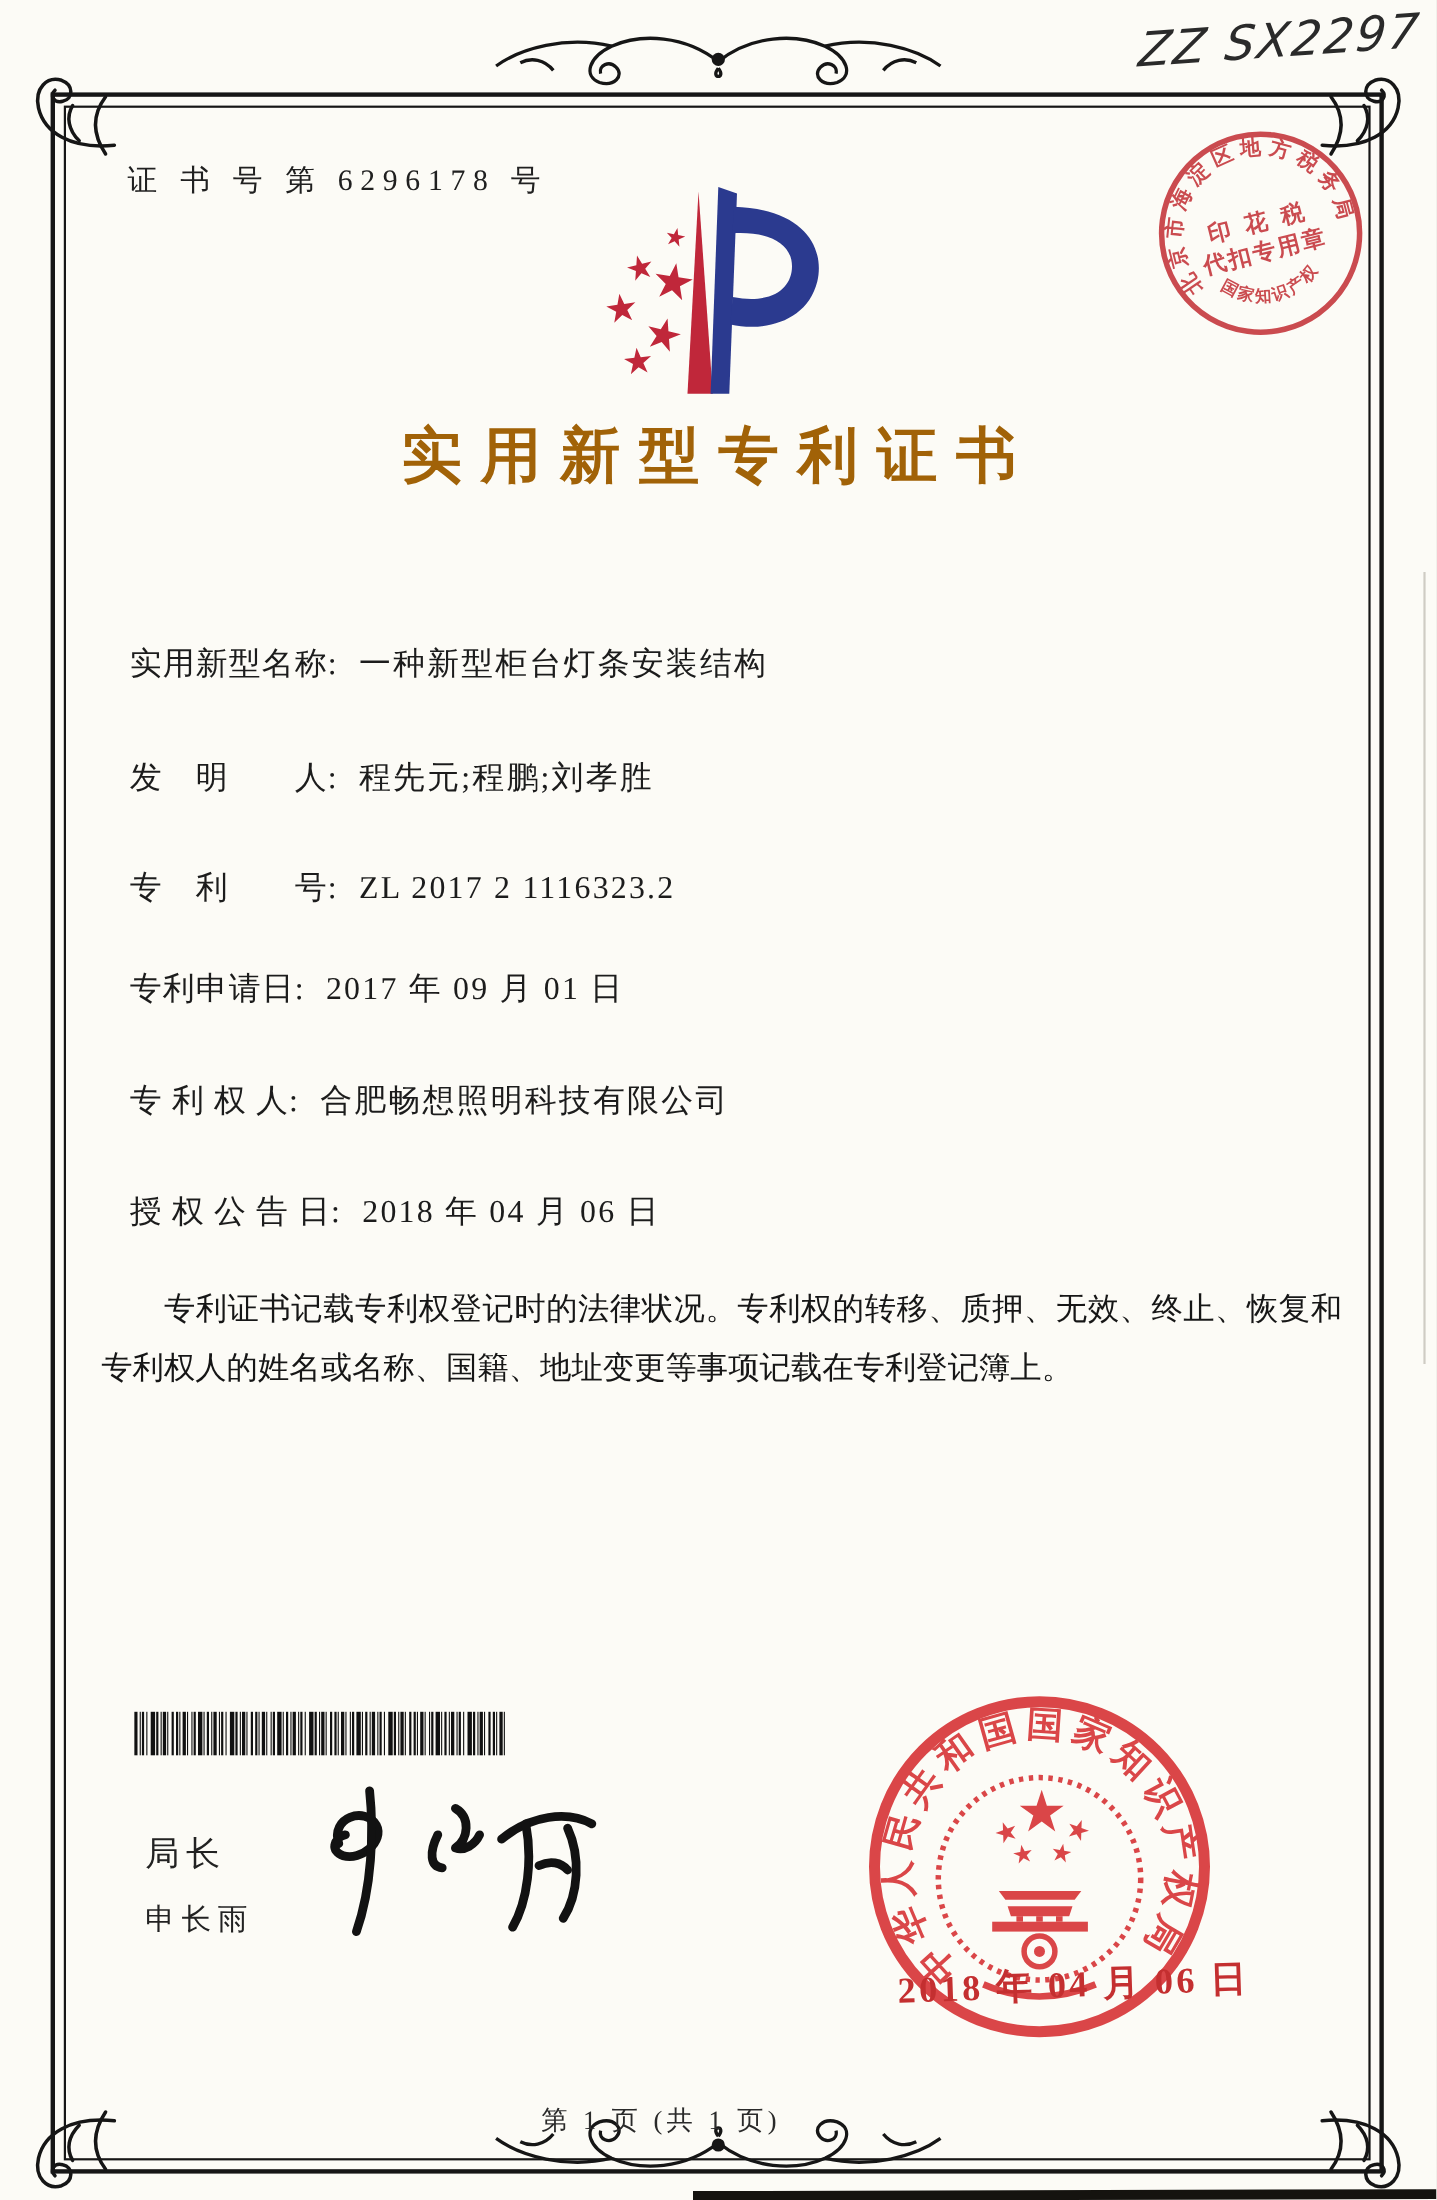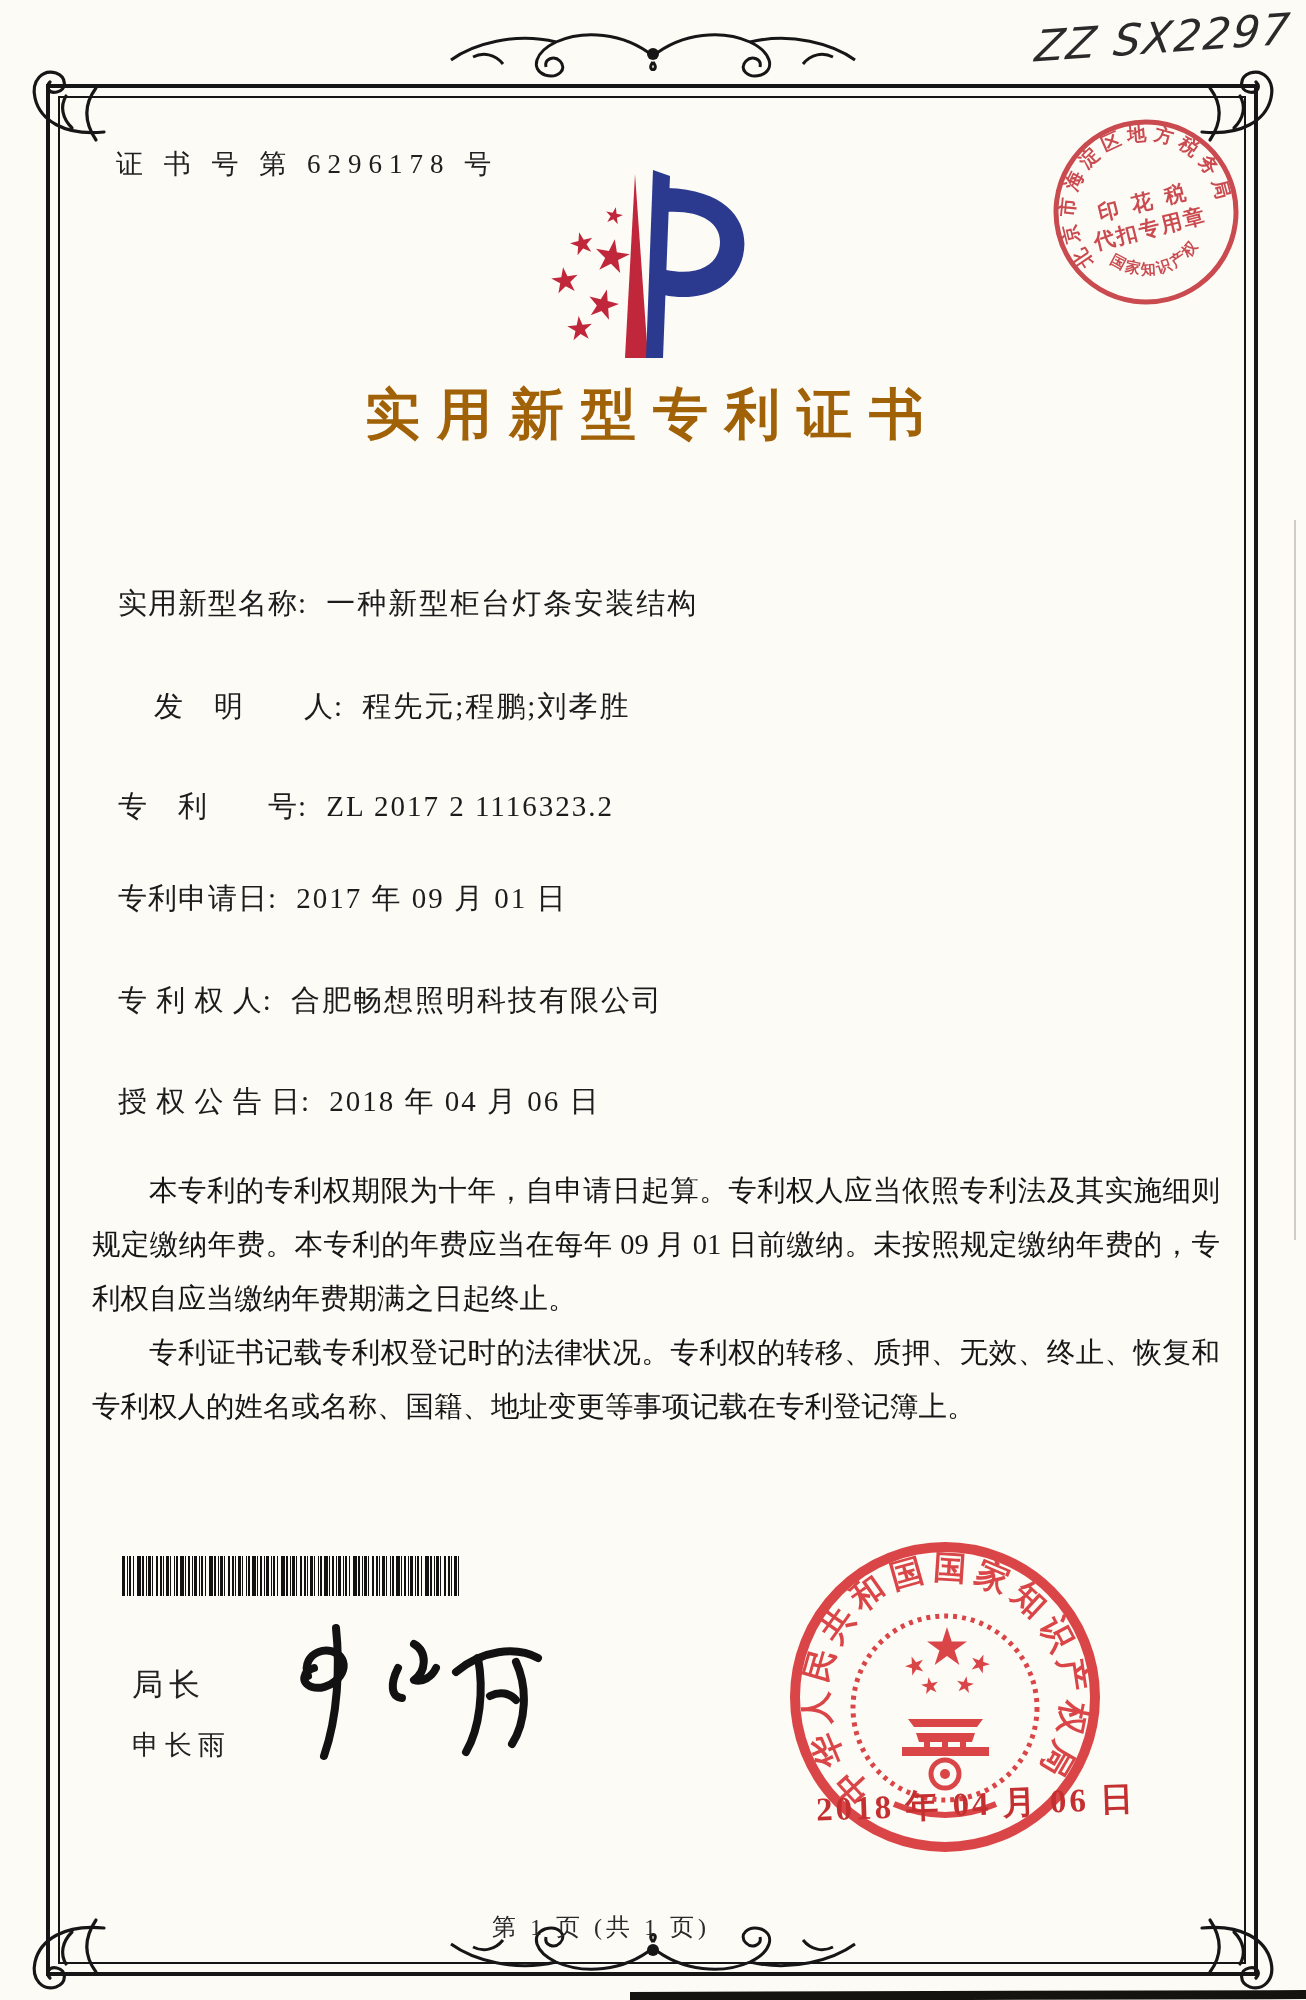--- a/index.html
+++ b/index.html
@@ -38,21 +38,21 @@
     letter-spacing:7px; color:#202020; }
   .tax-stamp { position:absolute; left:1046px; top:112px; width:200px; height:200px;
     transform:rotate(-14deg); opacity:0.9; }
   .logo { position:absolute; left:534px; top:164px; width:244px; height:208px; }
   .title { position:absolute; left:0; top:378px; width:100%; text-align:center;
     font-size:55px; font-weight:700; letter-spacing:17px; color:#a16207; }
   
   .field { position:absolute; left:118px; font-size:29px; white-space:nowrap; }
   .field .flabel { letter-spacing:1px; }
   .field .fvalue { margin-left:12px; letter-spacing:2px; }
-  .f0 { top:584px; } .f1 { top:687px;margin-left:36px; } .f2 { top:787px; }
+  .f0 { top:584px; } .f1 { top:687px; } .f2 { top:787px; }
   .f3 { top:879px; } .f4 { top:981px; } .f5 { top:1082px; }
   
   .body-text { position:absolute; left:92px; top:1164px; width:1128px;
     font-size:28.5px; line-height:54px; text-align:justify; color:#161616; }
   .body-text p { text-indent:2em; margin:0; }
   
   .barcode { position:absolute; left:122px; top:1556px; width:342px; height:40px; }
   .director-title { position:absolute; left:132px; top:1664px; font-size:31px;
     letter-spacing:6px; font-family:"Liberation Sans","DejaVu Sans",sans-serif; color:#222; }
   .director-name { position:absolute; left:132px; top:1727px; font-size:27px;
@@ -192,21 +192,20 @@
   <div class="field f4">
     <span class="flabel">专 利 权 人:</span>
     <span class="fvalue">合肥畅想照明科技有限公司</span>
   </div>
   <div class="field f5">
     <span class="flabel">授 权 公 告 日:</span>
     <span class="fvalue">2018 年 04 月 06 日</span>
   </div>
 
   <div class="body-text">
-    <p>本专利的专利权期限为十年，自申请日起算。专利权人应当依照专利法及其实施细则规定缴纳年费。本专利的年费应当在每年 09 月 01 日前缴纳。未按照规定缴纳年费的，专利权自应当缴纳年费期满之日起终止。</p>
     <p>专利证书记载专利权登记时的法律状况。专利权的转移、质押、无效、终止、恢复和专利权人的姓名或名称、国籍、地址变更等事项记载在专利登记簿上。</p>
   </div>
 
   <svg class="barcode" viewBox="0 0 342 40" preserveAspectRatio="none">
     <g fill="#111">
         <rect x="0" y="0" width="3" height="40"></rect>
         <rect x="5" y="0" width="1" height="40"></rect>
         <rect x="7" y="0" width="2" height="40"></rect>
         <rect x="11" y="0" width="1" height="40"></rect>
         <rect x="15" y="0" width="4" height="40"></rect>

